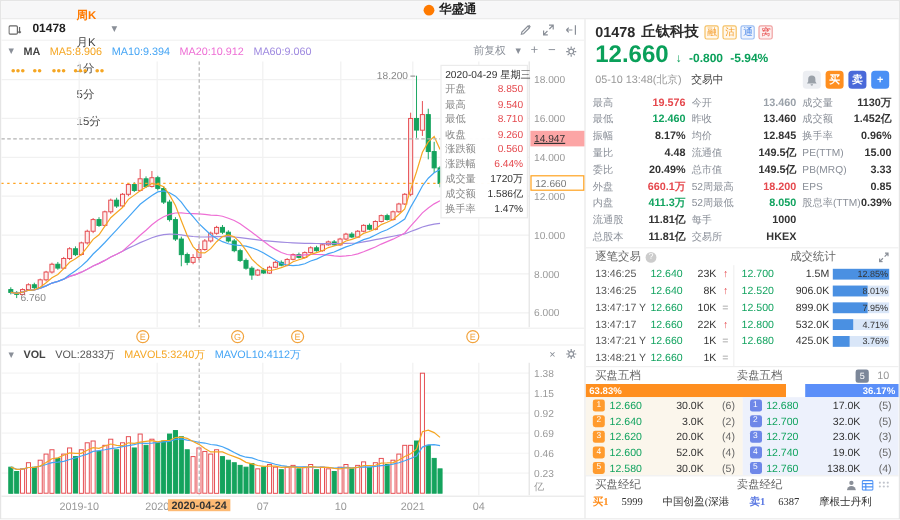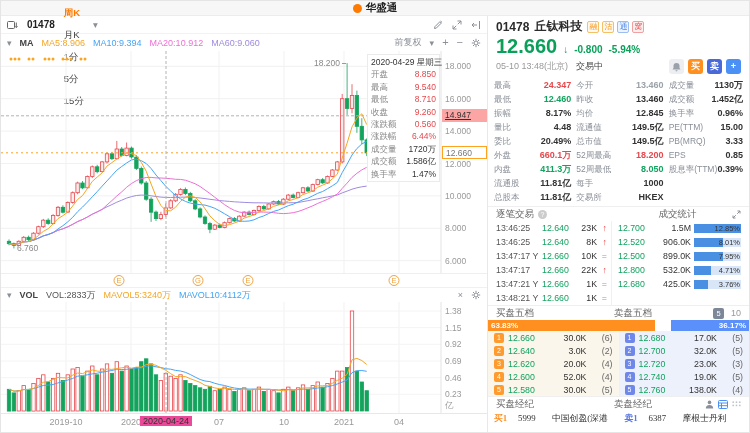--- a/index.html
+++ b/index.html
@@ -34,21 +34,21 @@
 .axblue{background:#fca5a5;color:#333;top:58px;text-decoration:underline;}
 .axorange{background:#fff;border:1px solid #ffa21f;color:#777;top:95px;}
 
 .events{position:relative;height:14px;border-top:1px solid #efefef;flex:none;}
 .emk{position:absolute;top:1px;width:11px;height:11px;border:1px solid #f2a33c;border-radius:50%;color:#f2a33c;font-size:7.5px;line-height:10px;text-align:center;transform:translateX(-50%);}
 
 .volbar{height:15px;display:flex;align-items:center;gap:8px;padding:0 6px;font-size:9px;color:#555;border-top:1px solid #f0f0f0;}
 .volchart{position:relative;height:111px;flex:none;}
 .xaxis{position:relative;height:18px;border-top:1px solid #e8e8e8;font-size:9px;color:#999;flex:none;}
 .xl{position:absolute;top:3px;transform:translateX(-50%);white-space:nowrap;}
-.xl-hl{background:#ec4899;color:#333;padding:0 3px;top:2px;}
+.xl-hl{background:#fdba74;color:#333;padding:0 3px;top:2px;font-weight:bold;}
 
 .rp-head{padding:2px 8px 0;flex:none;}
 .r1{display:flex;align-items:center;gap:5px;height:17px;}
 .rcode,.rname{font-weight:bold;font-size:12px;color:#2b2b2b;}
 .badge{width:12px;height:12px;line-height:10px;text-align:center;font-size:8px;border:1px solid;border-radius:2px;flex:none;}
 .b-orange{color:#f59a23;border-color:#f5c063;background:#fff8ec;}
 .b-blue{color:#4a87e8;border-color:#9cbdf2;background:#eef4fe;}
 .b-red{color:#e85050;border-color:#f0a0a0;background:#fdeeee;}
 .r2{display:flex;align-items:baseline;gap:6px;height:23px;}
 .bigprice{font-size:20px;font-weight:bold;color:#0aa05a;line-height:23px;}
@@ -586,21 +586,21 @@
             <span class="hbtn hb-buy">买</span>
             <span class="hbtn hb-sell">卖</span>
             <span class="hbtn hb-add">+</span>
           </span>
         </div>
       </div>
       <div class="qgrid" id="qgrid">
           <div class="qcol qc0">
             <div class="qcell">
               <span class="ql">最高</span>
-              <span class="qv r">24.347</span>
+              <span class="qv r">19.576</span>
             </div>
             <div class="qcell">
               <span class="ql">最低</span>
               <span class="qv g">12.460</span>
             </div>
             <div class="qcell">
               <span class="ql">振幅</span>
               <span class="qv d">8.17%</span>
             </div>
             <div class="qcell">

